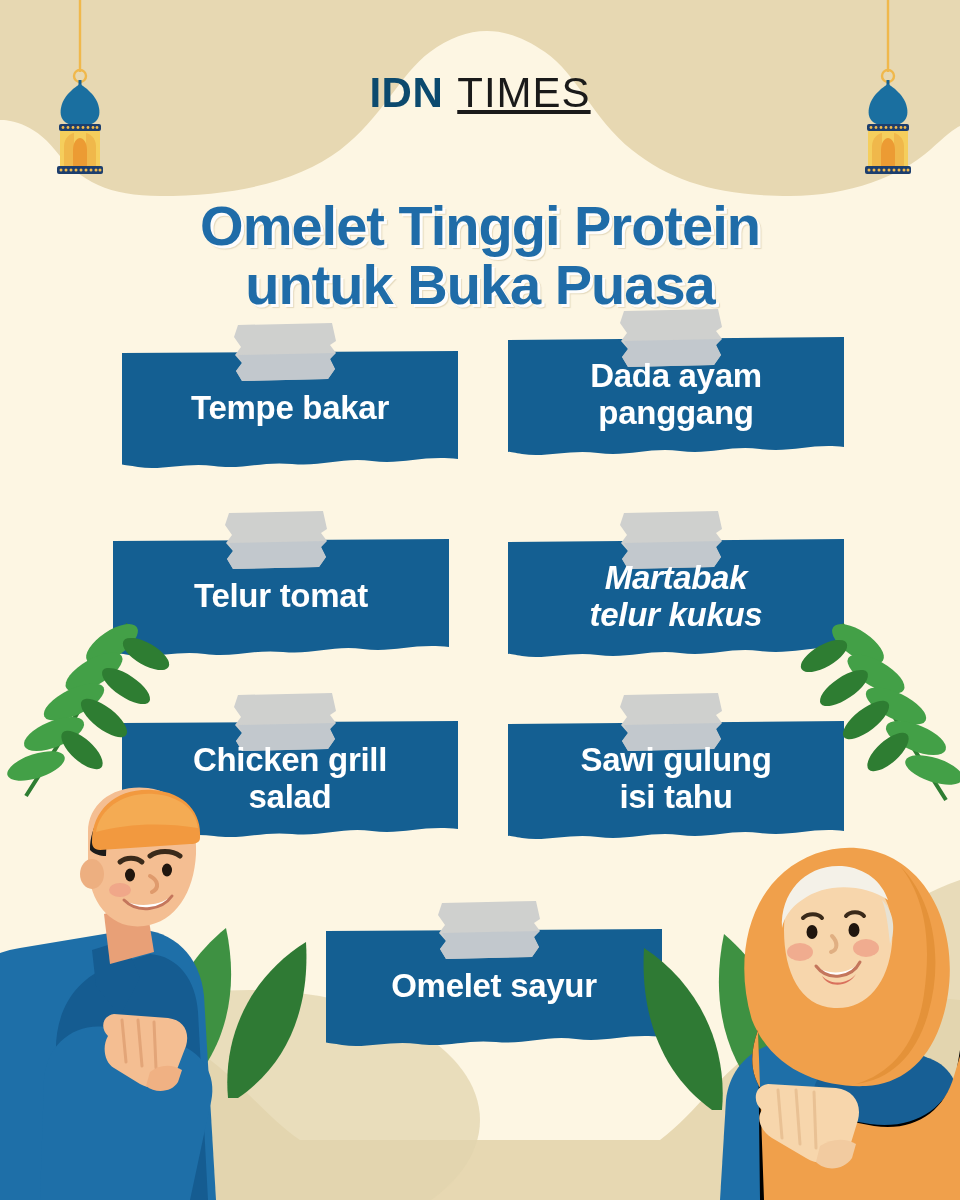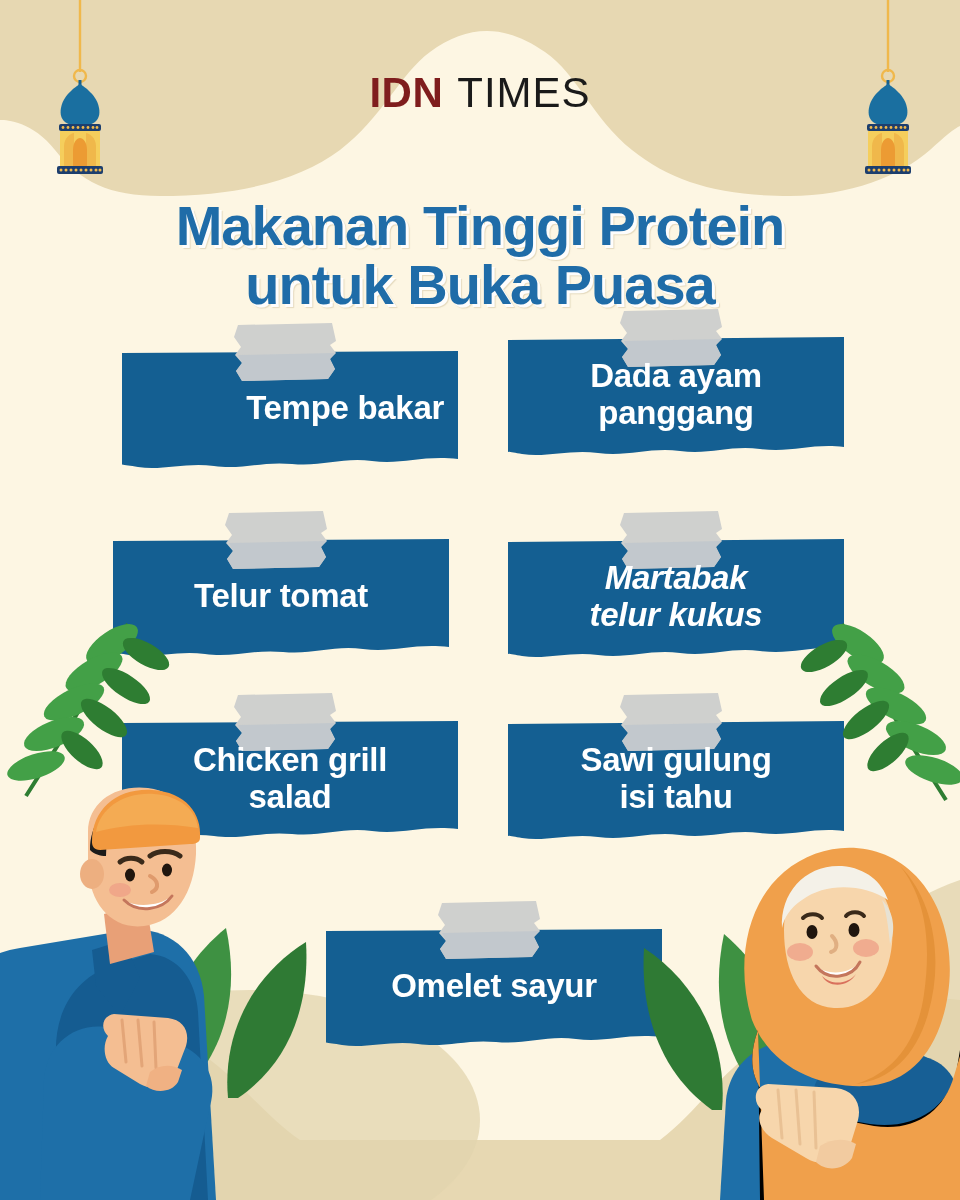--- a/index.html
+++ b/index.html
@@ -20,22 +20,22 @@
   .lantern.left{left:40px;}
   .lantern.right{left:848px;}
 
   
   .logo{
     position:absolute;left:0;right:0;top:72px;
     text-align:center;
     font-size:42px;font-weight:bold;letter-spacing:.5px;
     line-height:1;
   }
-  .logo .idn{color:#7f1d1d;font-weight:bold;}
-  .logo .times{color:#1A1A1A;font-weight:normal;letter-spacing:1px;}
+  .logo .idn{color:#0c4a6e;font-weight:bold;}
+  .logo .times{color:#1A1A1A;font-weight:normal;letter-spacing:1px;text-decoration:underline;}
 
   
   .title{
     position:absolute;left:0;right:0;top:158px;
     text-align:center;
     color:#1F6CA8;
     font-size:56px;
     font-weight:bold;
     line-height:1.06;
     letter-spacing:-1px;
@@ -172,25 +172,25 @@
         <circle cx="60" cy="170" r="1.5"></circle>
       </g>
     </svg>
   </div>
 
   <div class="logo">
     <span class="idn">IDN</span><span style="display:inline-block;width:14px"></span><span class="times">TIMES</span>
   </div>
 
   <h1 class="title">
-    <span class="l1">Makanan Tinggi Protein</span>
+    <span class="l1">Omelet Tinggi Protein</span>
     <span class="l2">untuk Buka Puasa</span>
   </h1>
 
-  <div class="card" style="left:122px;top:351px;width:336px;height:123px;justify-content:flex-end;">
+  <div class="card" style="left:122px;top:351px;width:336px;height:123px;">
     <svg class="paper" viewBox="0 0 336 123" preserveAspectRatio="none">
       <path d="M0,2 L336,0 L336,108 C300,104 280,114 250,110 C220,106 200,116 170,113
                C140,110 120,119 92,115 C64,111 40,120 16,116 C8,114.6 3,114 0,113.5 Z" fill="#145F92"></path>
     </svg>
     <svg class="tape" viewBox="0 0 110 62" width="110" height="62" style="left:110px;top:-28px;">
       <path d="M6,2 L100,0 L104,18 L98,22 L104,30 L98,36 L103,46 L96,56 L10,58 L4,48 L10,40 L3,32 L9,24 L2,14 Z" fill="#CFD0CE"></path>
       <path d="M6,32 L103,30 L98,36 L103,46 L96,56 L10,58 L4,48 L10,40 Z" fill="#BFC7CC" opacity="0.85"></path>
     </svg>
     <div class="label">
       <span>Tempe bakar</span>

